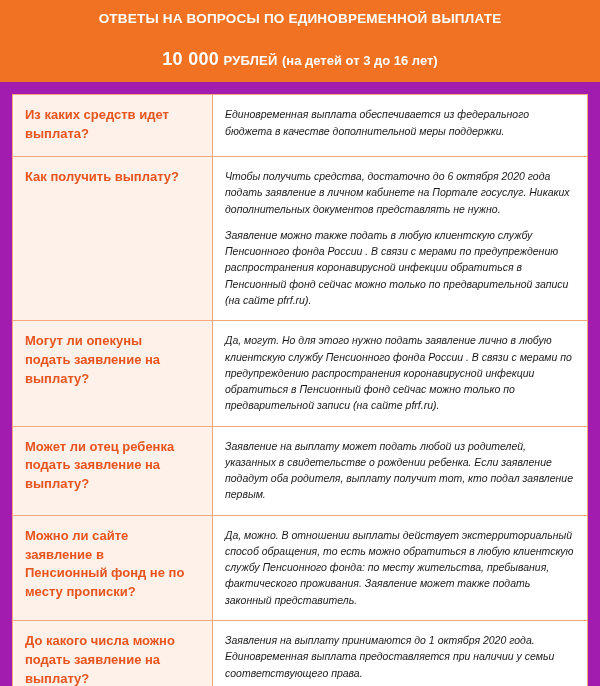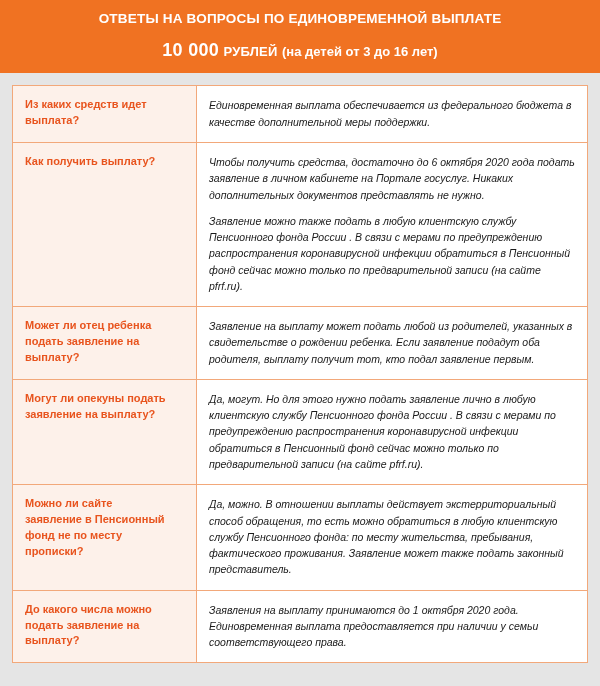--- a/index.html
+++ b/index.html
@@ -10,41 +10,41 @@
     width: 600px;
     height: 686px;
     background: #ffffff;
     font-family: "Liberation Sans", sans-serif;
     overflow: hidden;
   }
   .page {
     width: 600px;
     height: 686px;
     position: relative;
-    background: #e5e5e5;
+    background: #a21caf;
     box-sizing: border-box;
     padding: 0;
   }
   
   .header {
     background: #f07222;
     color: #ffffff;
     text-align: center;
     padding: 11px 10px 12px 10px;
     box-sizing: border-box;
   }
   .header-line1 {
     font-size: 13.5px;
     font-weight: bold;
     letter-spacing: 0.2px;
     line-height: 1.25;
     text-transform: uppercase;
   }
   .header-line2 {
-    margin-top: 12px;
+    margin-top: 21px;
     line-height: 1.2;
     white-space: nowrap;
   }
   .header-amount {
     font-size: 18px;
     font-weight: bold;
     letter-spacing: 0.3px;
   }
   .header-currency {
     font-size: 13px;
@@ -63,24 +63,24 @@
   table.faq {
     width: 100%;
     border-collapse: collapse;
     table-layout: fixed;
     border: 1px solid #f2a87a;
   }
   table.faq tr {
     vertical-align: top;
   }
   td.q {
-    width: 184px;
+    width: 200px;
     background: #fdf1ea;
     color: #e8541e;
-    font-size: 11px;
+    font-size: 13px;
     font-weight: bold;
     line-height: 1.45;
     padding: 11px 26px 12px 12px;
     border-bottom: 1px solid #f2a87a;
     border-right: 1px solid #f2a87a;
     box-sizing: border-box;
   }
   td.a {
     background: #ffffff;
     color: #1a1a1a;
@@ -129,30 +129,30 @@
 
         <tr>
           <td class="q">Как получить выплату?</td>
           <td class="a">
             <p>Чтобы получить средства, достаточно до 6 октября 2020 года подать заявление в личном кабинете на Портале госуслуг. Никаких дополнительных документов представлять не нужно.</p>
             <p>Заявление можно также подать в любую клиентскую службу Пенсионного фонда России . В связи с мерами по предупреждению распространения коронавирусной инфекции обратиться в Пенсионный фонд сейчас можно только по предварительной записи (на сайте pfrf.ru).</p>
           </td>
         </tr>
 
         <tr>
-          <td class="q">Может ли отец ребенка подать заявление на выплату?</td>
+          <td class="q">Могут ли опекуны подать заявление на выплату?</td>
           <td class="a">
-            <p>Заявление на выплату может подать любой из родителей, указанных в свидетельстве о рождении ребенка. Если заявление подадут оба родителя, выплату получит тот, кто подал заявление первым.</p>
+            <p>Да, могут. Но для этого нужно подать заявление лично в любую клиентскую службу Пенсионного фонда России . В связи с мерами по предупреждению распространения коронавирусной инфекции обратиться в Пенсионный фонд сейчас можно только по предварительной записи (на сайте pfrf.ru).</p>
           </td>
         </tr>
 
         <tr>
-          <td class="q">Могут ли опекуны подать заявление на выплату?</td>
+          <td class="q">Может ли отец ребенка подать заявление на выплату?</td>
           <td class="a">
-            <p>Да, могут. Но для этого нужно подать заявление лично в любую клиентскую службу Пенсионного фонда России . В связи с мерами по предупреждению распространения коронавирусной инфекции обратиться в Пенсионный фонд сейчас можно только по предварительной записи (на сайте pfrf.ru).</p>
+            <p>Заявление на выплату может подать любой из родителей, указанных в свидетельстве о рождении ребенка. Если заявление подадут оба родителя, выплату получит тот, кто подал заявление первым.</p>
           </td>
         </tr>
 
         <tr>
           <td class="q">Можно ли сайте заявление в Пенсионный фонд не по месту прописки?</td>
           <td class="a">
             <p>Да, можно. В отношении выплаты действует экстерриториальный способ обращения, то есть можно обратиться в любую клиентскую службу Пенсионного фонда: по месту жительства, пребывания, фактического проживания. Заявление может также подать законный представитель.</p>
           </td>
         </tr>
 

